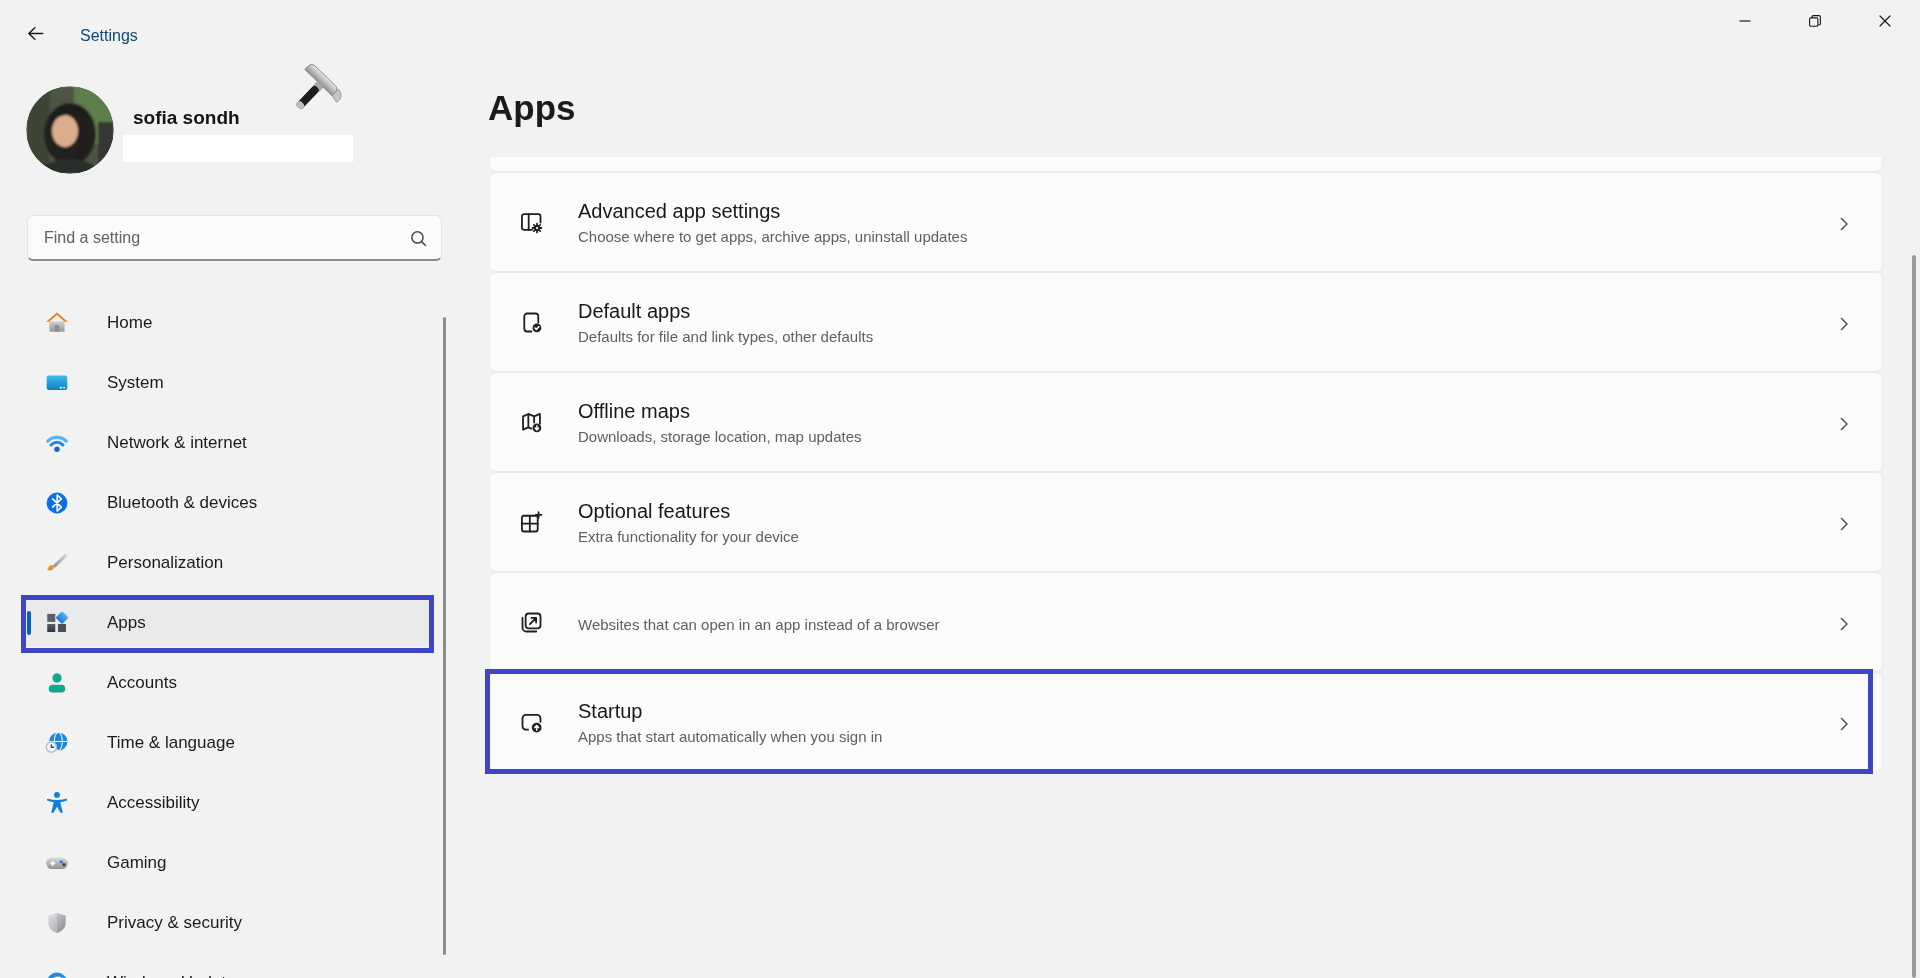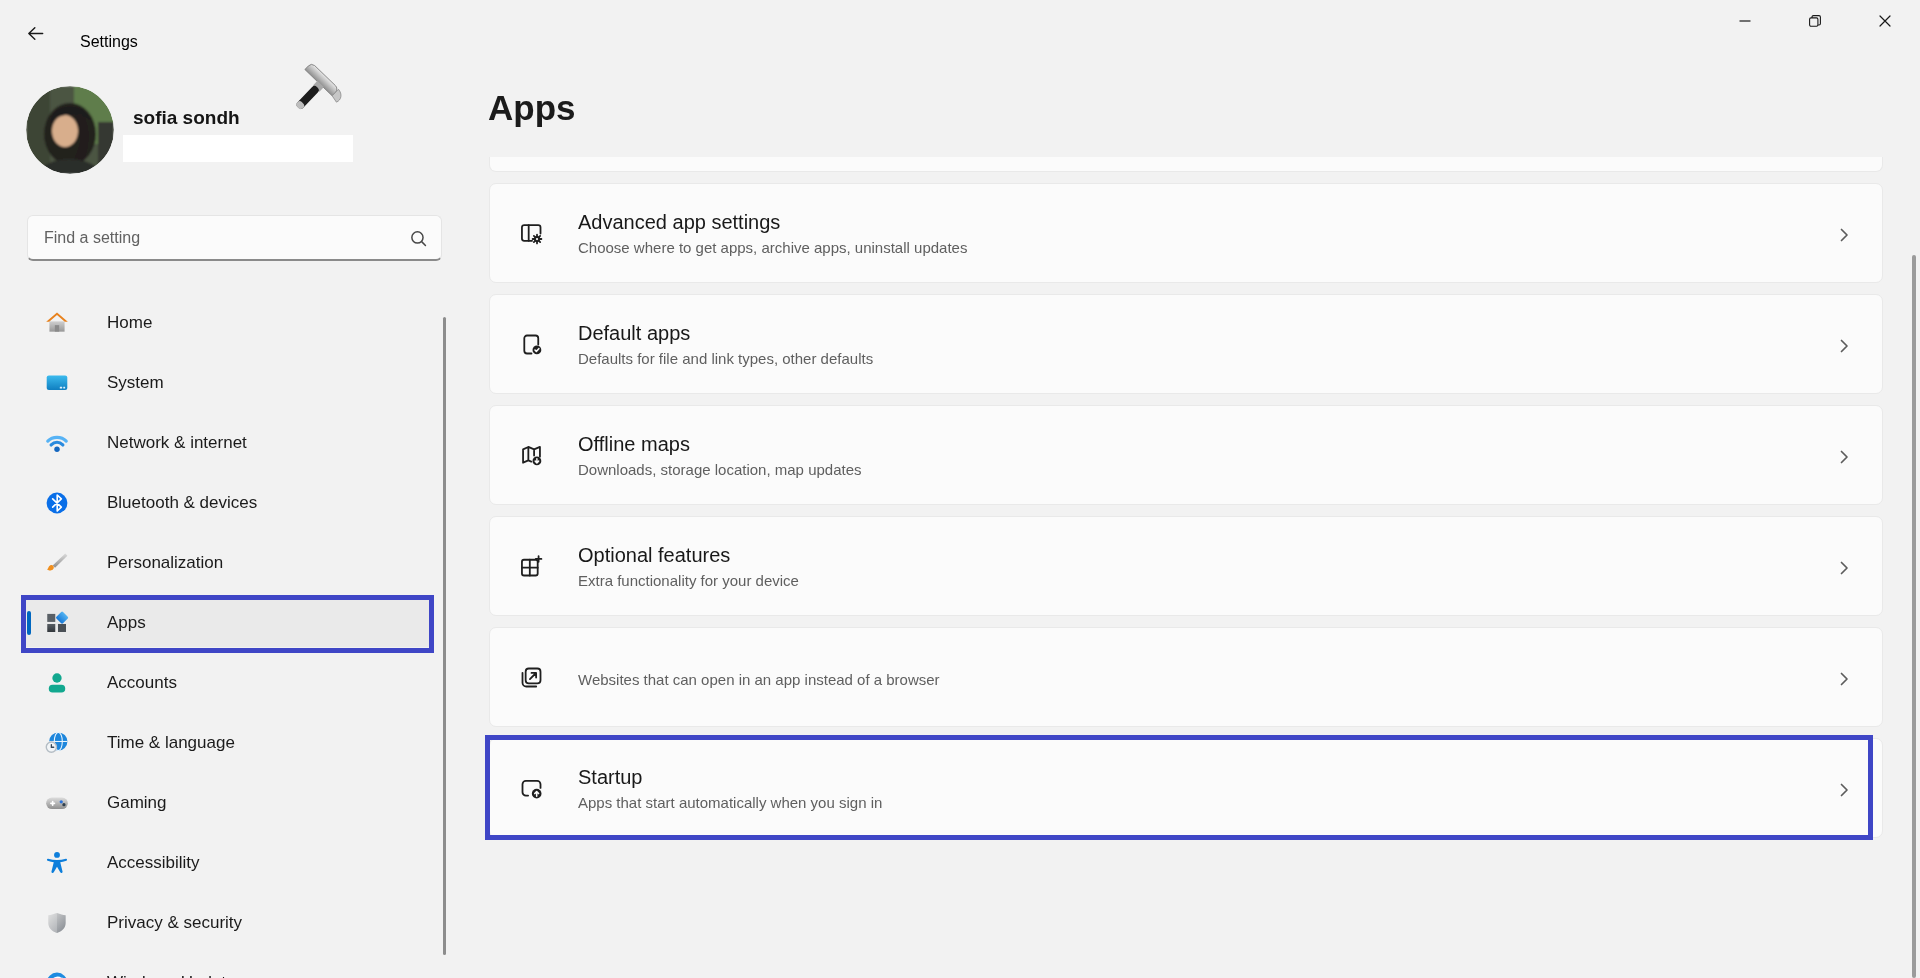--- a/index.html
+++ b/index.html
@@ -10,21 +10,21 @@
   html,body{width:1920px;height:978px;overflow:hidden;}
   body{
     background:#f2f2f2;
     font-family:"Liberation Sans","DejaVu Sans",sans-serif;
     color:#1a1a1a;
     position:relative;
   }
   
   .back-btn{position:absolute;left:14px;top:14px;width:42px;height:38px;border-radius:6px;
     display:flex;align-items:center;justify-content:center;}
-  .titlebar-title{position:absolute;left:80px;top:33px;font-size:16px;color:#000000;}
+  .titlebar-title{position:absolute;left:80px;top:27px;font-size:16px;color:#0c4a6e;}
   .caption-btns{position:absolute;right:0;top:0;display:flex;}
   .caption-btn{width:70px;height:42px;display:flex;align-items:center;justify-content:center;}
   
   .avatar{position:absolute;left:26px;top:86px;width:88px;height:88px;border-radius:50%;overflow:hidden;}
   .profile-name{position:absolute;left:133px;top:107px;font-size:19px;font-weight:bold;color:#151515;text-align:center;}
   .redaction-box{position:absolute;left:123px;top:135px;width:230px;height:27px;background:#ffffff;}
   .hammer{position:absolute;left:283px;top:60px;width:64px;height:64px;}
   
   .search-box{position:absolute;left:27px;top:215px;width:415px;height:46px;background:#fbfbfb;
     border:1px solid #e5e5e5;border-bottom:2px solid #8a8a8a;border-radius:6px;}
@@ -39,21 +39,21 @@
   .nav-pill{display:none;}
   .nav-item.selected .nav-pill{display:block;position:absolute;left:5px;top:12px;width:4px;height:24px;
     border-radius:2px;background:var(--accent);}
   .nav-item.annotated::after{content:"";position:absolute;inset:-4px -1px -6px -1px;
     border:5px solid var(--annotation);pointer-events:none;}
   .nav-ico{width:26px;height:26px;flex:0 0 26px;}
   .nav-label{margin-left:37px;font-size:17px;color:#1b1b1b;white-space:nowrap;}
   .sidebar-scrollbar{position:absolute;left:443px;top:317px;width:3px;height:638px;background:#8d8d8d;border-radius:2px;}
   
   .page-heading{position:absolute;left:488px;top:88px;font-size:35px;font-weight:600;color:#1b1b1b;}
-  .cards{position:absolute;left:489px;top:157px;width:1394px;display:flex;flex-direction:column;gap:11px;}
+  .cards{position:absolute;left:489px;top:157px;width:1394px;display:flex;flex-direction:column;}
   .card{position:relative;height:100px;background:#fbfbfb;border:1px solid #e9e9e9;border-radius:7px;
     display:flex;align-items:center;padding:0 60px 0 28px;}
   .card.partial{height:15px;border-top:none;border-radius:0 0 7px 7px;}
   .card.annotated::after{content:"";position:absolute;inset:-4px 9px -3px -5px;
     border:5px solid var(--annotation);pointer-events:none;}
   .card-ico{width:27px;height:27px;flex:0 0 27px;margin-right:33px;}
   .card-title{font-size:20px;color:#191919;line-height:25px;}
   .card-sub{font-size:15px;color:#5f5f5f;margin-top:4px;}
   .chevron{position:absolute;right:33px;top:44px;}
   .main-scrollbar{position:absolute;left:1912px;top:255px;width:4px;height:723px;background:#9b9b9b;border-radius:2px;}
@@ -353,30 +353,30 @@
     <div class="nav-item">
 
     <svg class="nav-ico">
         <use href="#i-time"></use>
       </svg>
     <span class="nav-label">Time &amp; language</span>
   </div>
     <div class="nav-item">
 
     <svg class="nav-ico">
+        <use href="#i-accessibility"></use>
+      </svg>
+    <span class="nav-label">Accessibility</span>
+  </div>
+    <div class="nav-item">
+
+    <svg class="nav-ico">
         <use href="#i-gaming"></use>
       </svg>
     <span class="nav-label">Gaming</span>
-  </div>
-    <div class="nav-item">
-
-    <svg class="nav-ico">
-        <use href="#i-accessibility"></use>
-      </svg>
-    <span class="nav-label">Accessibility</span>
   </div>
     <div class="nav-item">
 
     <svg class="nav-ico">
         <use href="#i-privacy"></use>
       </svg>
     <span class="nav-label">Privacy &amp; security</span>
   </div>
     <div class="nav-item">
 

